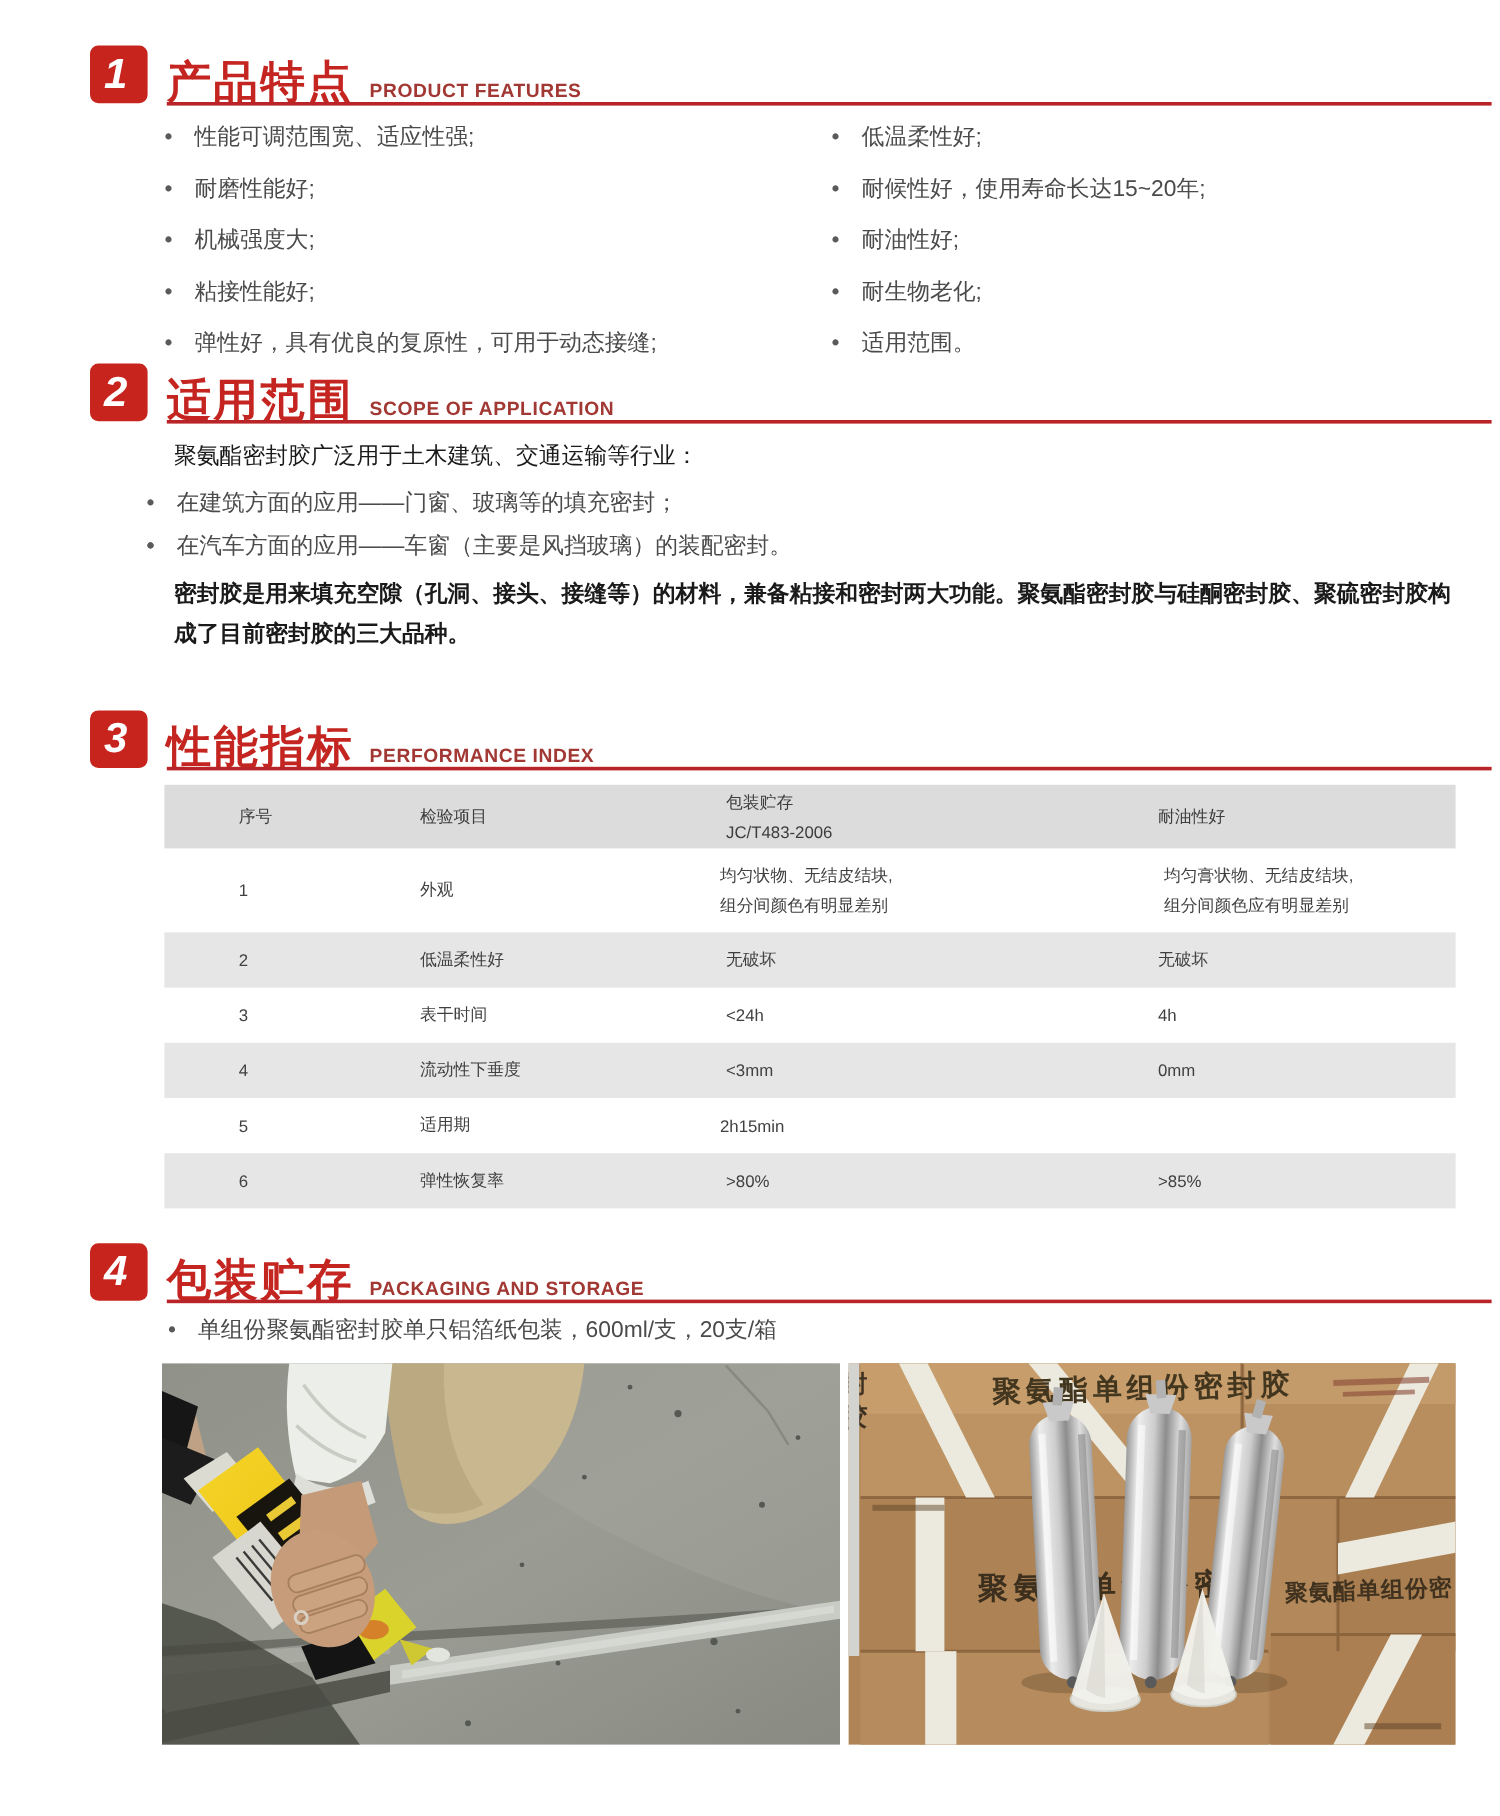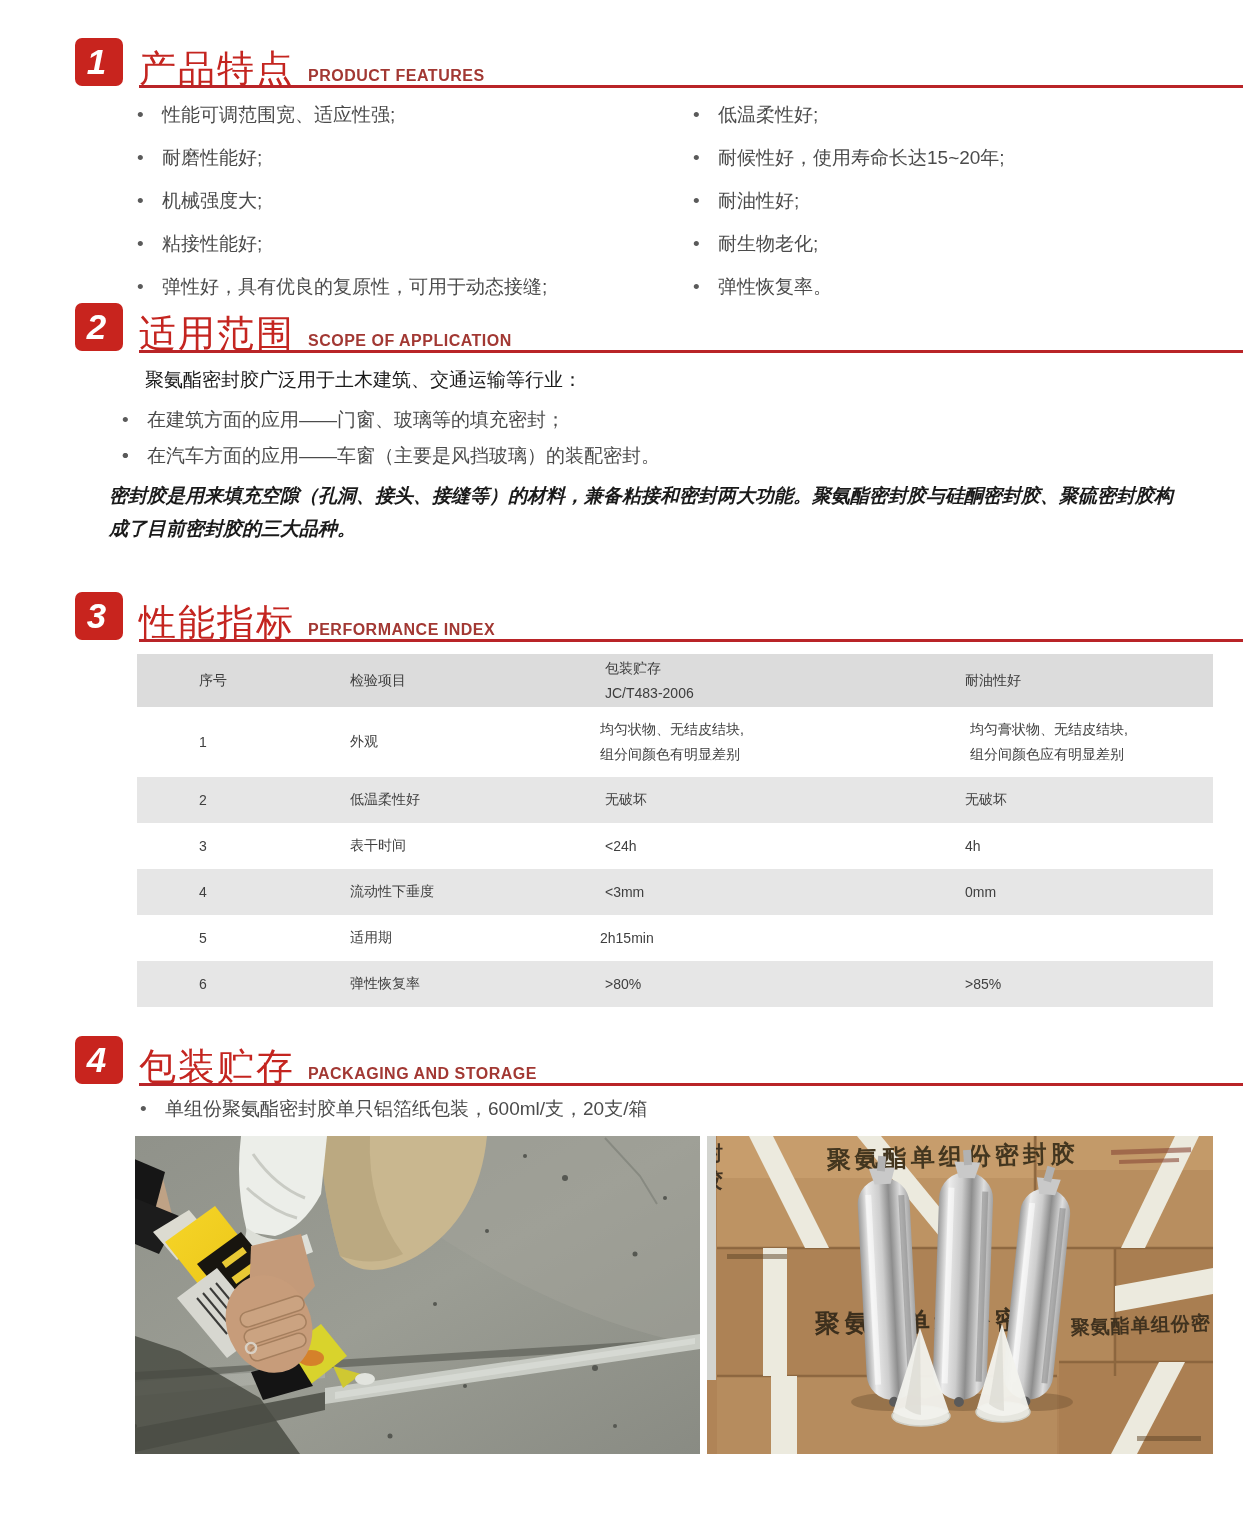--- a/index.html
+++ b/index.html
@@ -6,33 +6,33 @@
   body{background:#ffffff;font-family:"Liberation Sans", sans-serif;}
   .page{position:relative;width:1250px;height:1513px;background:#ffffff;overflow:hidden;}
   .sec{position:absolute;left:75px;width:1172px;}
   #sec1{top:38px;} #sec2{top:303px;} #sec3{top:592px;} #sec4{top:1036px;}
   .sec-head{position:relative;height:50px;}
   .sec-line{position:absolute;left:64px;right:4px;bottom:0;height:3px;background:#b92428;}
   .sec-num{position:absolute;left:0;top:0;width:48px;height:48px;background:#c8241e;border-radius:7px;
            color:#ffffff;font-size:35px;font-weight:bold;font-style:italic;
            display:flex;align-items:center;justify-content:center;padding-right:5px;box-sizing:border-box;}
   .sec-titles{position:absolute;left:64px;bottom:1px;display:flex;align-items:baseline;white-space:nowrap;}
-  .sec-zh{font-size:37px;font-weight:normal;color:#c42520;letter-spacing:2px;line-height:1;}
+  .sec-zh{font-size:37px;font-weight:bold;color:#c42520;letter-spacing:2px;line-height:1;}
   .sec-en{font-size:16px;font-weight:bold;color:#a23833;margin-left:13px;letter-spacing:.5px;}
   ul{list-style:none;margin:0;padding:0;}
   .blt{position:relative;padding-left:27px;font-size:19px;color:#4b4b4b;line-height:26px;}
   .blt .dot{position:absolute;left:2px;top:0;color:#5a5a5a;}
   .feature-cols{display:flex;padding-left:60px;margin-top:14px;}
   .fcol{width:560px;}
   .feature-cols .blt{margin-bottom:17px;}
   .scope-body{margin-top:14px;}
   .scope-intro{margin-left:70px;font-size:19px;font-weight:normal;color:#1a1a1a;margin-bottom:14px;}
   .scope-list{margin-left:45px;}
   .scope-list .blt{margin-bottom:10px;}
-  .scope-para{margin-left:34px;width:1078px;font-size:19px;font-weight:bold;color:#1a1a1a;line-height:33px;margin-top:6px;font-style:italic;}
+  .scope-para{margin-left:70px;width:1078px;font-size:19px;font-weight:bold;color:#1a1a1a;line-height:33px;margin-top:6px;}
   .ptable{margin-left:62px;margin-top:12px;width:1076px;font-size:14px;color:#404040;}
   .tr{display:grid;grid-template-columns:163px 260px 365px 288px;align-items:center;}
   .tr.head{background:#dcdcdc;min-height:53px;color:#3d3d3d;}
   .tr.tall{min-height:70px;}
   .tr.row{min-height:46px;}
   .tr.stripe{background:#e6e6e6;}
   .td{box-sizing:border-box;}
   .td.c1{padding-left:62px;}
   .td.c2{padding-left:50px;}
   .td.c3{padding-left:45px;padding-right:12px;}
@@ -64,21 +64,21 @@
         <li class="blt"><span class="dot">•</span><span>耐磨性能好;</span></li>
         <li class="blt"><span class="dot">•</span><span>机械强度大;</span></li>
         <li class="blt"><span class="dot">•</span><span>粘接性能好;</span></li>
         <li class="blt"><span class="dot">•</span><span>弹性好，具有优良的复原性，可用于动态接缝;</span></li>
       </ul>
       <ul class="fcol">
         <li class="blt"><span class="dot">•</span><span>低温柔性好;</span></li>
         <li class="blt"><span class="dot">•</span><span>耐候性好，使用寿命长达15~20年;</span></li>
         <li class="blt"><span class="dot">•</span><span>耐油性好;</span></li>
         <li class="blt"><span class="dot">•</span><span>耐生物老化;</span></li>
-        <li class="blt"><span class="dot">•</span><span>弹性恢复率。</span></li>
+        <li class="blt"><span class="dot">•</span><span>适用范围。</span></li>
       </ul>
     </div>
   </div>
 
   <div class="sec" id="sec2">
     <div class="sec-head">
       <div class="sec-num">
           <span>2</span>
         </div>
       <div class="sec-titles">

